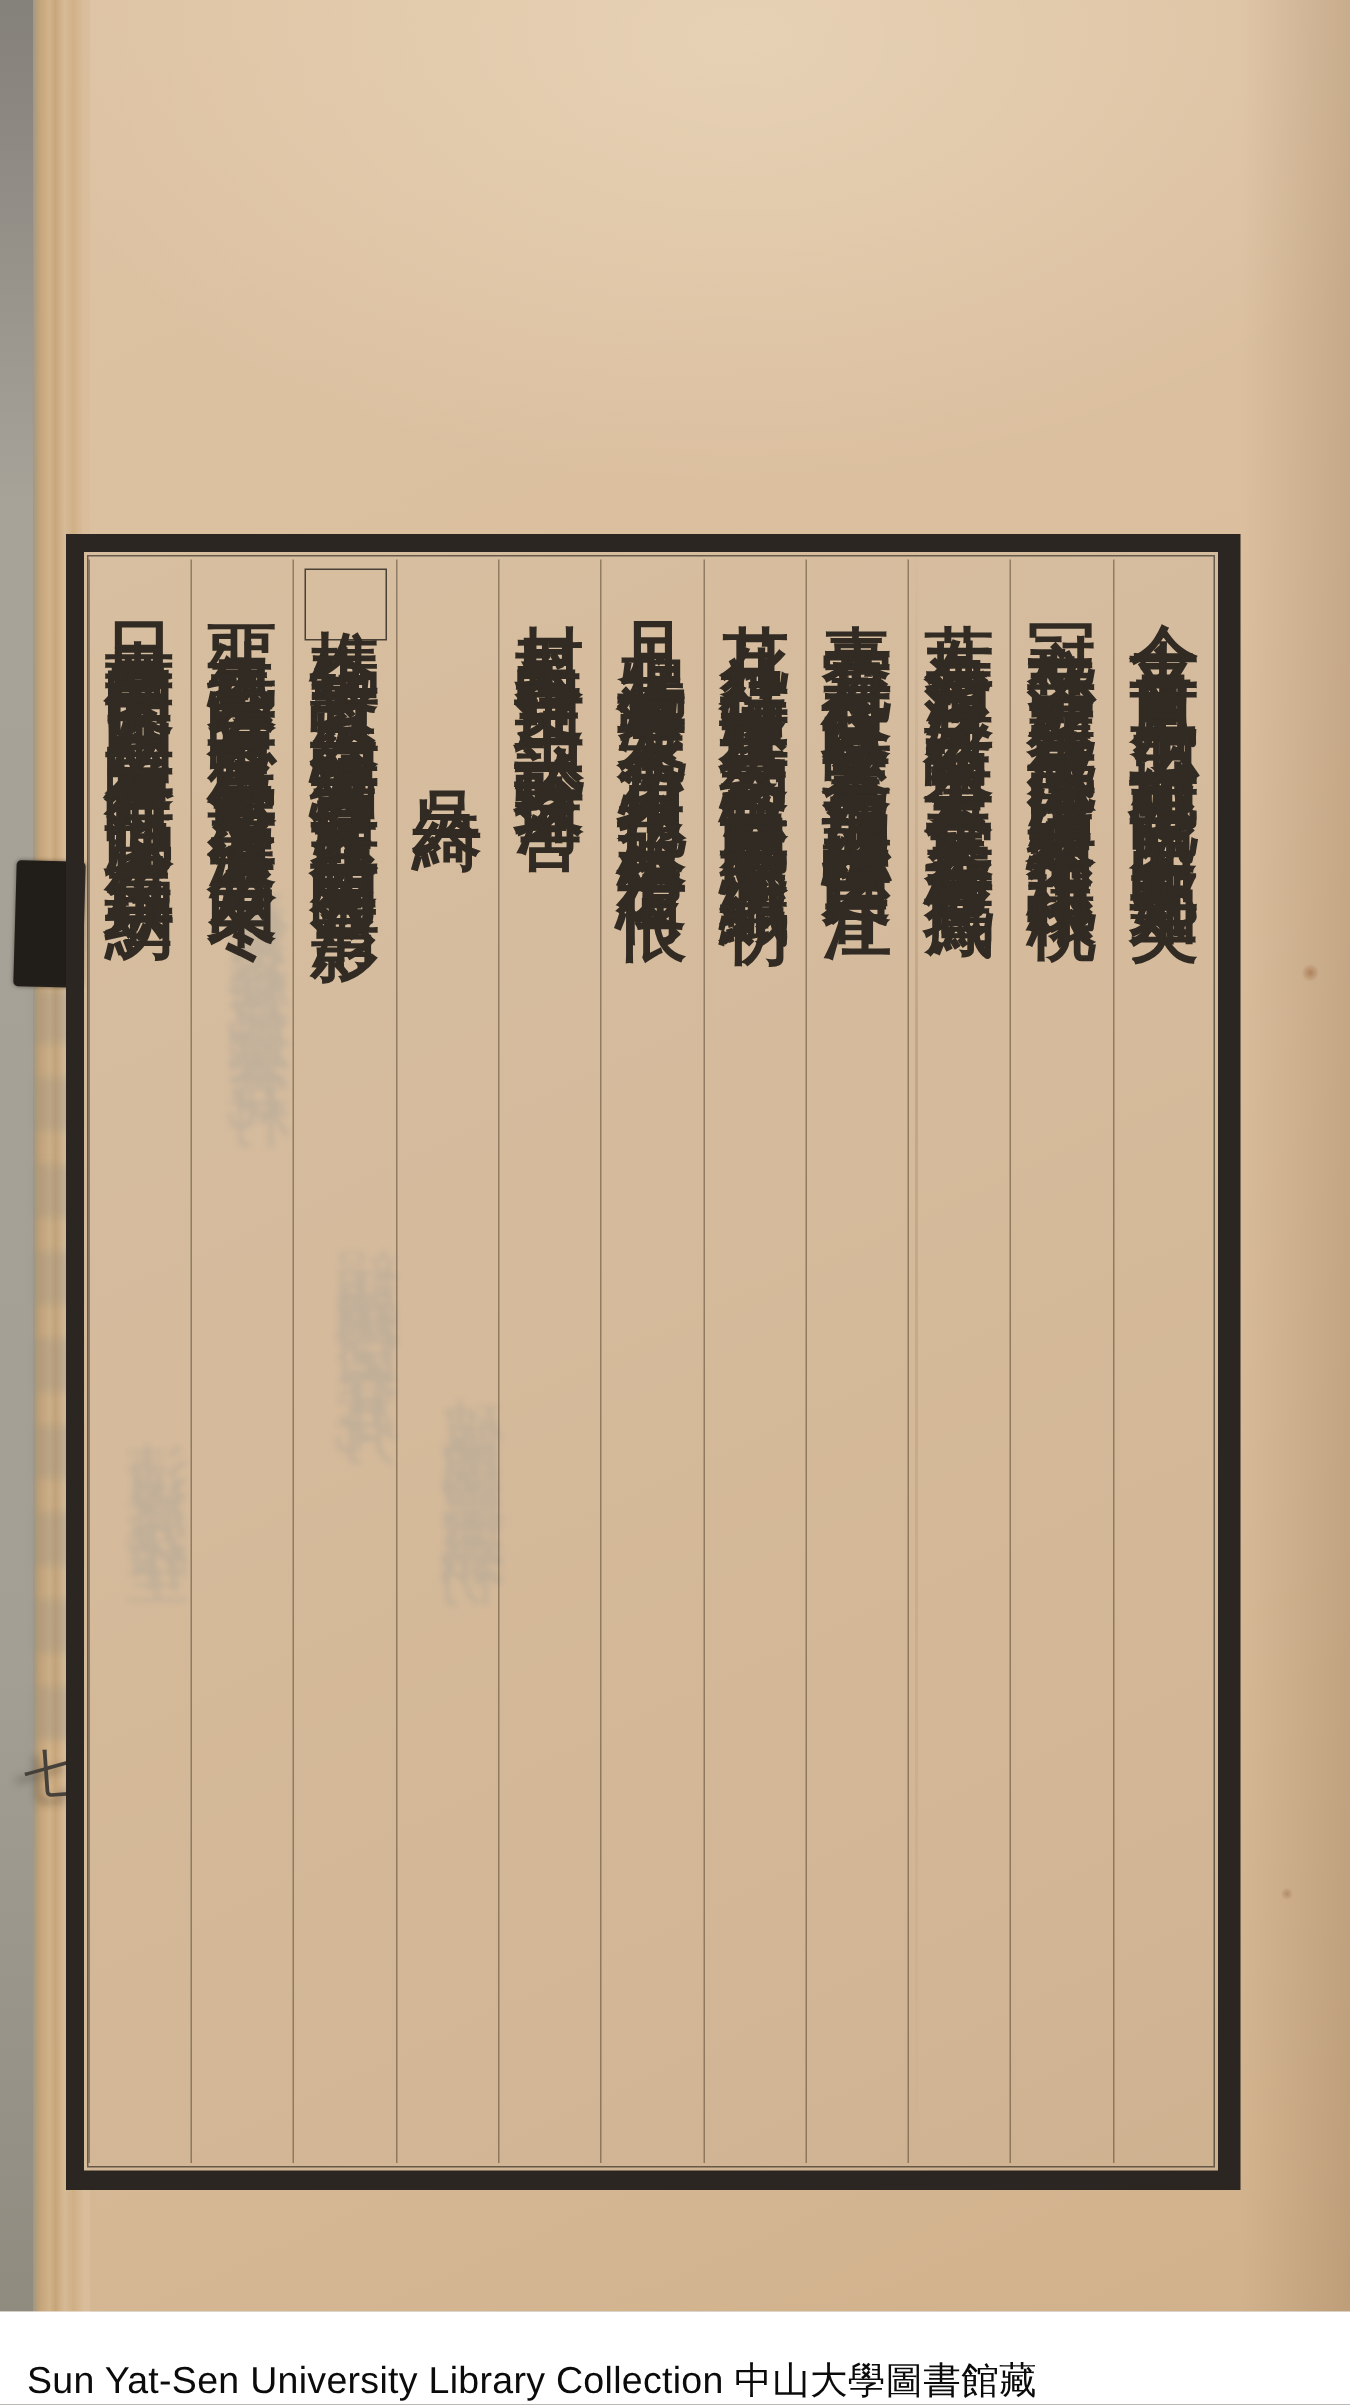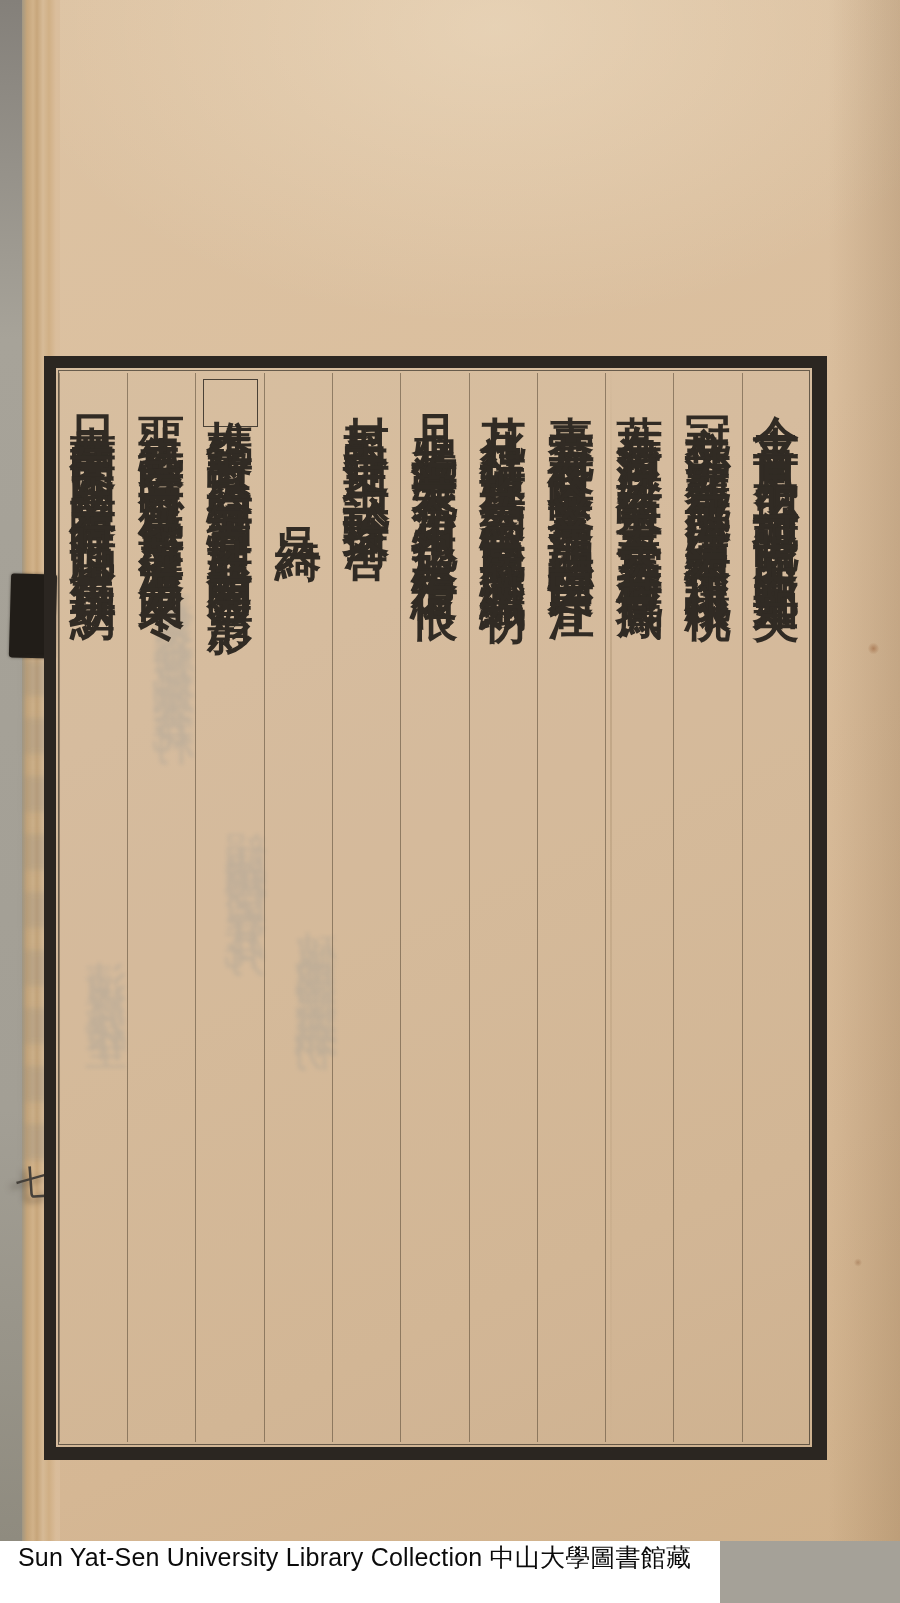--- a/index.html
+++ b/index.html
@@ -91,22 +91,22 @@
   .stain2{
     position:absolute;left:854px;top:1258px;width:8px;height:9px;border-radius:50%;
     background:radial-gradient(circle,rgba(140,90,55,.40),rgba(140,90,55,0) 70%);
   }
   .fold-line{
     position:absolute;left:610px;top:356px;width:2px;height:1104px;
     background:linear-gradient(to bottom,rgba(120,95,60,.0),rgba(120,95,60,.22) 30%,rgba(120,95,60,.10) 70%,rgba(120,95,60,0));
   }
   
   .caption-bar{
-    position:absolute;left:0;top:1541px;width:720px;height:62px;
-    background:#ffffff;display:flex;align-items:flex-start;
+    position:absolute;left:0;top:1541px;width:900px;height:62px;
+    background:#ffffff;display:flex;align-items:flex-end;
   }
   .caption-text{
     margin-left:18px;font-family:"Liberation Sans","DejaVu Sans",sans-serif;
     font-size:25px;color:#0b0b0b;letter-spacing:.2px;
   }
 </style>
 </head>
 <body>
 
 <div class="page">

